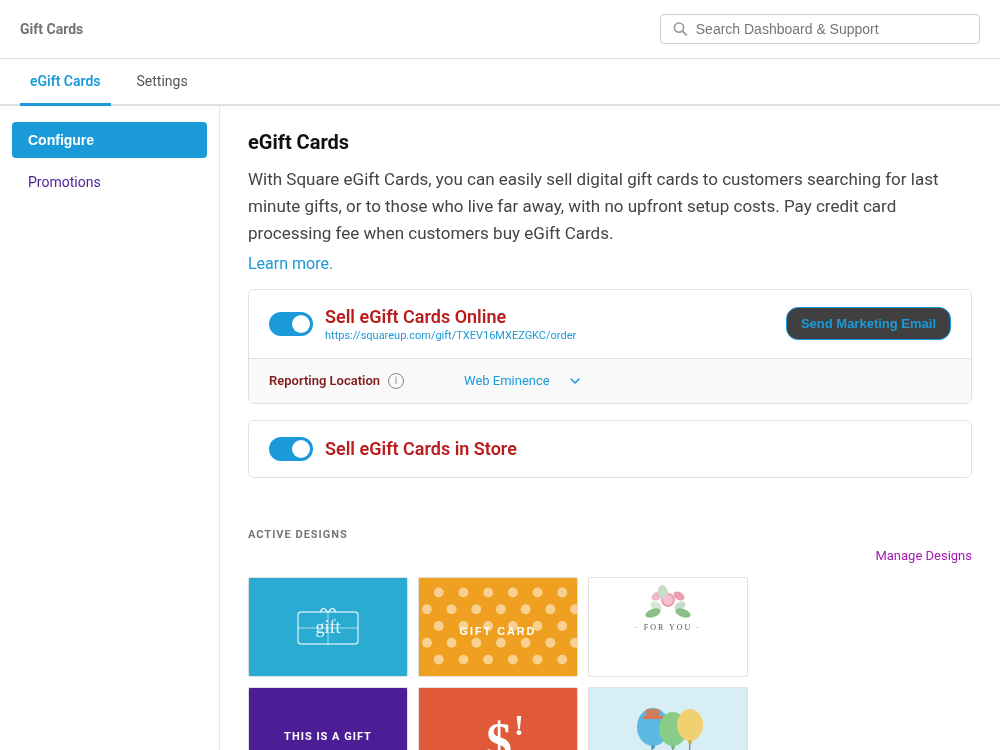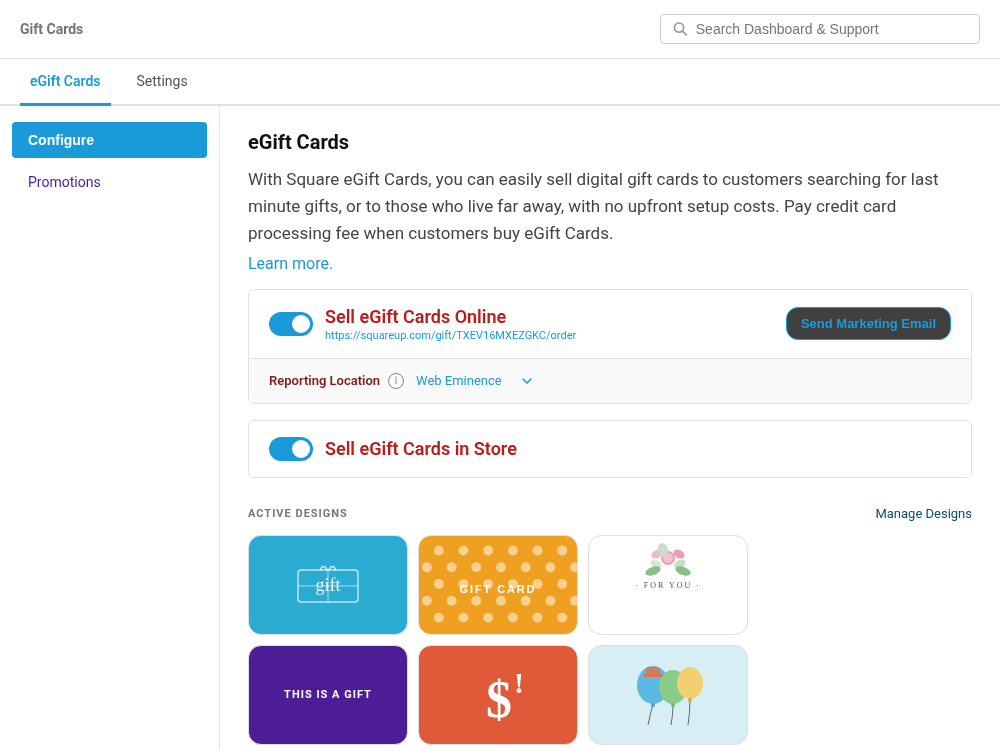--- a/index.html
+++ b/index.html
@@ -44,29 +44,29 @@
     .toggle-slider:before { position: absolute; content: ""; height: 18px; width: 18px; left: 3px; bottom: 3px; background-color: white; border-radius: 50%; transition: 0.3s; transform: translateX(20px); }
 
     .panel-label-group { display: flex; flex-direction: column; }
     .panel-label { font-size: 18px; font-weight: 600; color: #b91c1c; }
     .panel-link { font-size: 11px; color: #1a9ad8; text-decoration: none; margin-top: 2px; }
 
     .send-email-btn { border: 1.5px solid #1a9ad8; color: #1a9ad8; background: #404040; border-radius: 12px; padding: 8px 14px; font-size: 13px; font-weight: 600; cursor: pointer; }
 
     .reporting-label { font-size: 13px; font-weight: 600; color: #7f1d1d; margin-right: 8px; }
     .info-icon { display: inline-flex; align-items: center; justify-content: center; width: 16px; height: 16px; border: 1.5px solid #888; border-radius: 50%; font-size: 10px; color: #888; cursor: pointer; margin-right: 12px; }
-    .location-link { font-size: 13px; color: #1a9ad8; cursor: pointer; display: flex; align-items: center; gap: 20px; }
+    .location-link { font-size: 13px; color: #1a9ad8; cursor: pointer; display: flex; align-items: center; gap: 20px; margin-left: 48px; }
 
     
     .designs-header { display: flex; align-items: center; justify-content: space-between; margin-top: 28px; margin-bottom: 14px; gap: 48px; }
     .designs-title { font-size: 11px; font-weight: 700; letter-spacing: 1px; color: #777; text-transform: uppercase; }
-    .manage-link { font-size: 13px; color: #0c4a6e; cursor: pointer; }
+    .manage-link { font-size: 13px; color: #a21caf; cursor: pointer; margin-top: 42px; }
 
     .designs-grid { display: grid; grid-template-columns: repeat(3, 160px); gap: 10px; }
-    .design-card { width: 160px; height: 100px; border-radius: 13px; overflow: hidden; display: flex; align-items: center; justify-content: center; border: 1px solid #e0e0e0; cursor: pointer; }
+    .design-card { width: 160px; height: 100px; border-radius: 2px; overflow: hidden; display: flex; align-items: center; justify-content: center; border: 1px solid #e0e0e0; cursor: pointer; }
 
     
     .design-1 { background: #2aabd2; }
 
     
     .design-2 { background: #f0a020; }
 
     
     .design-3 { background: #fff; }
 

